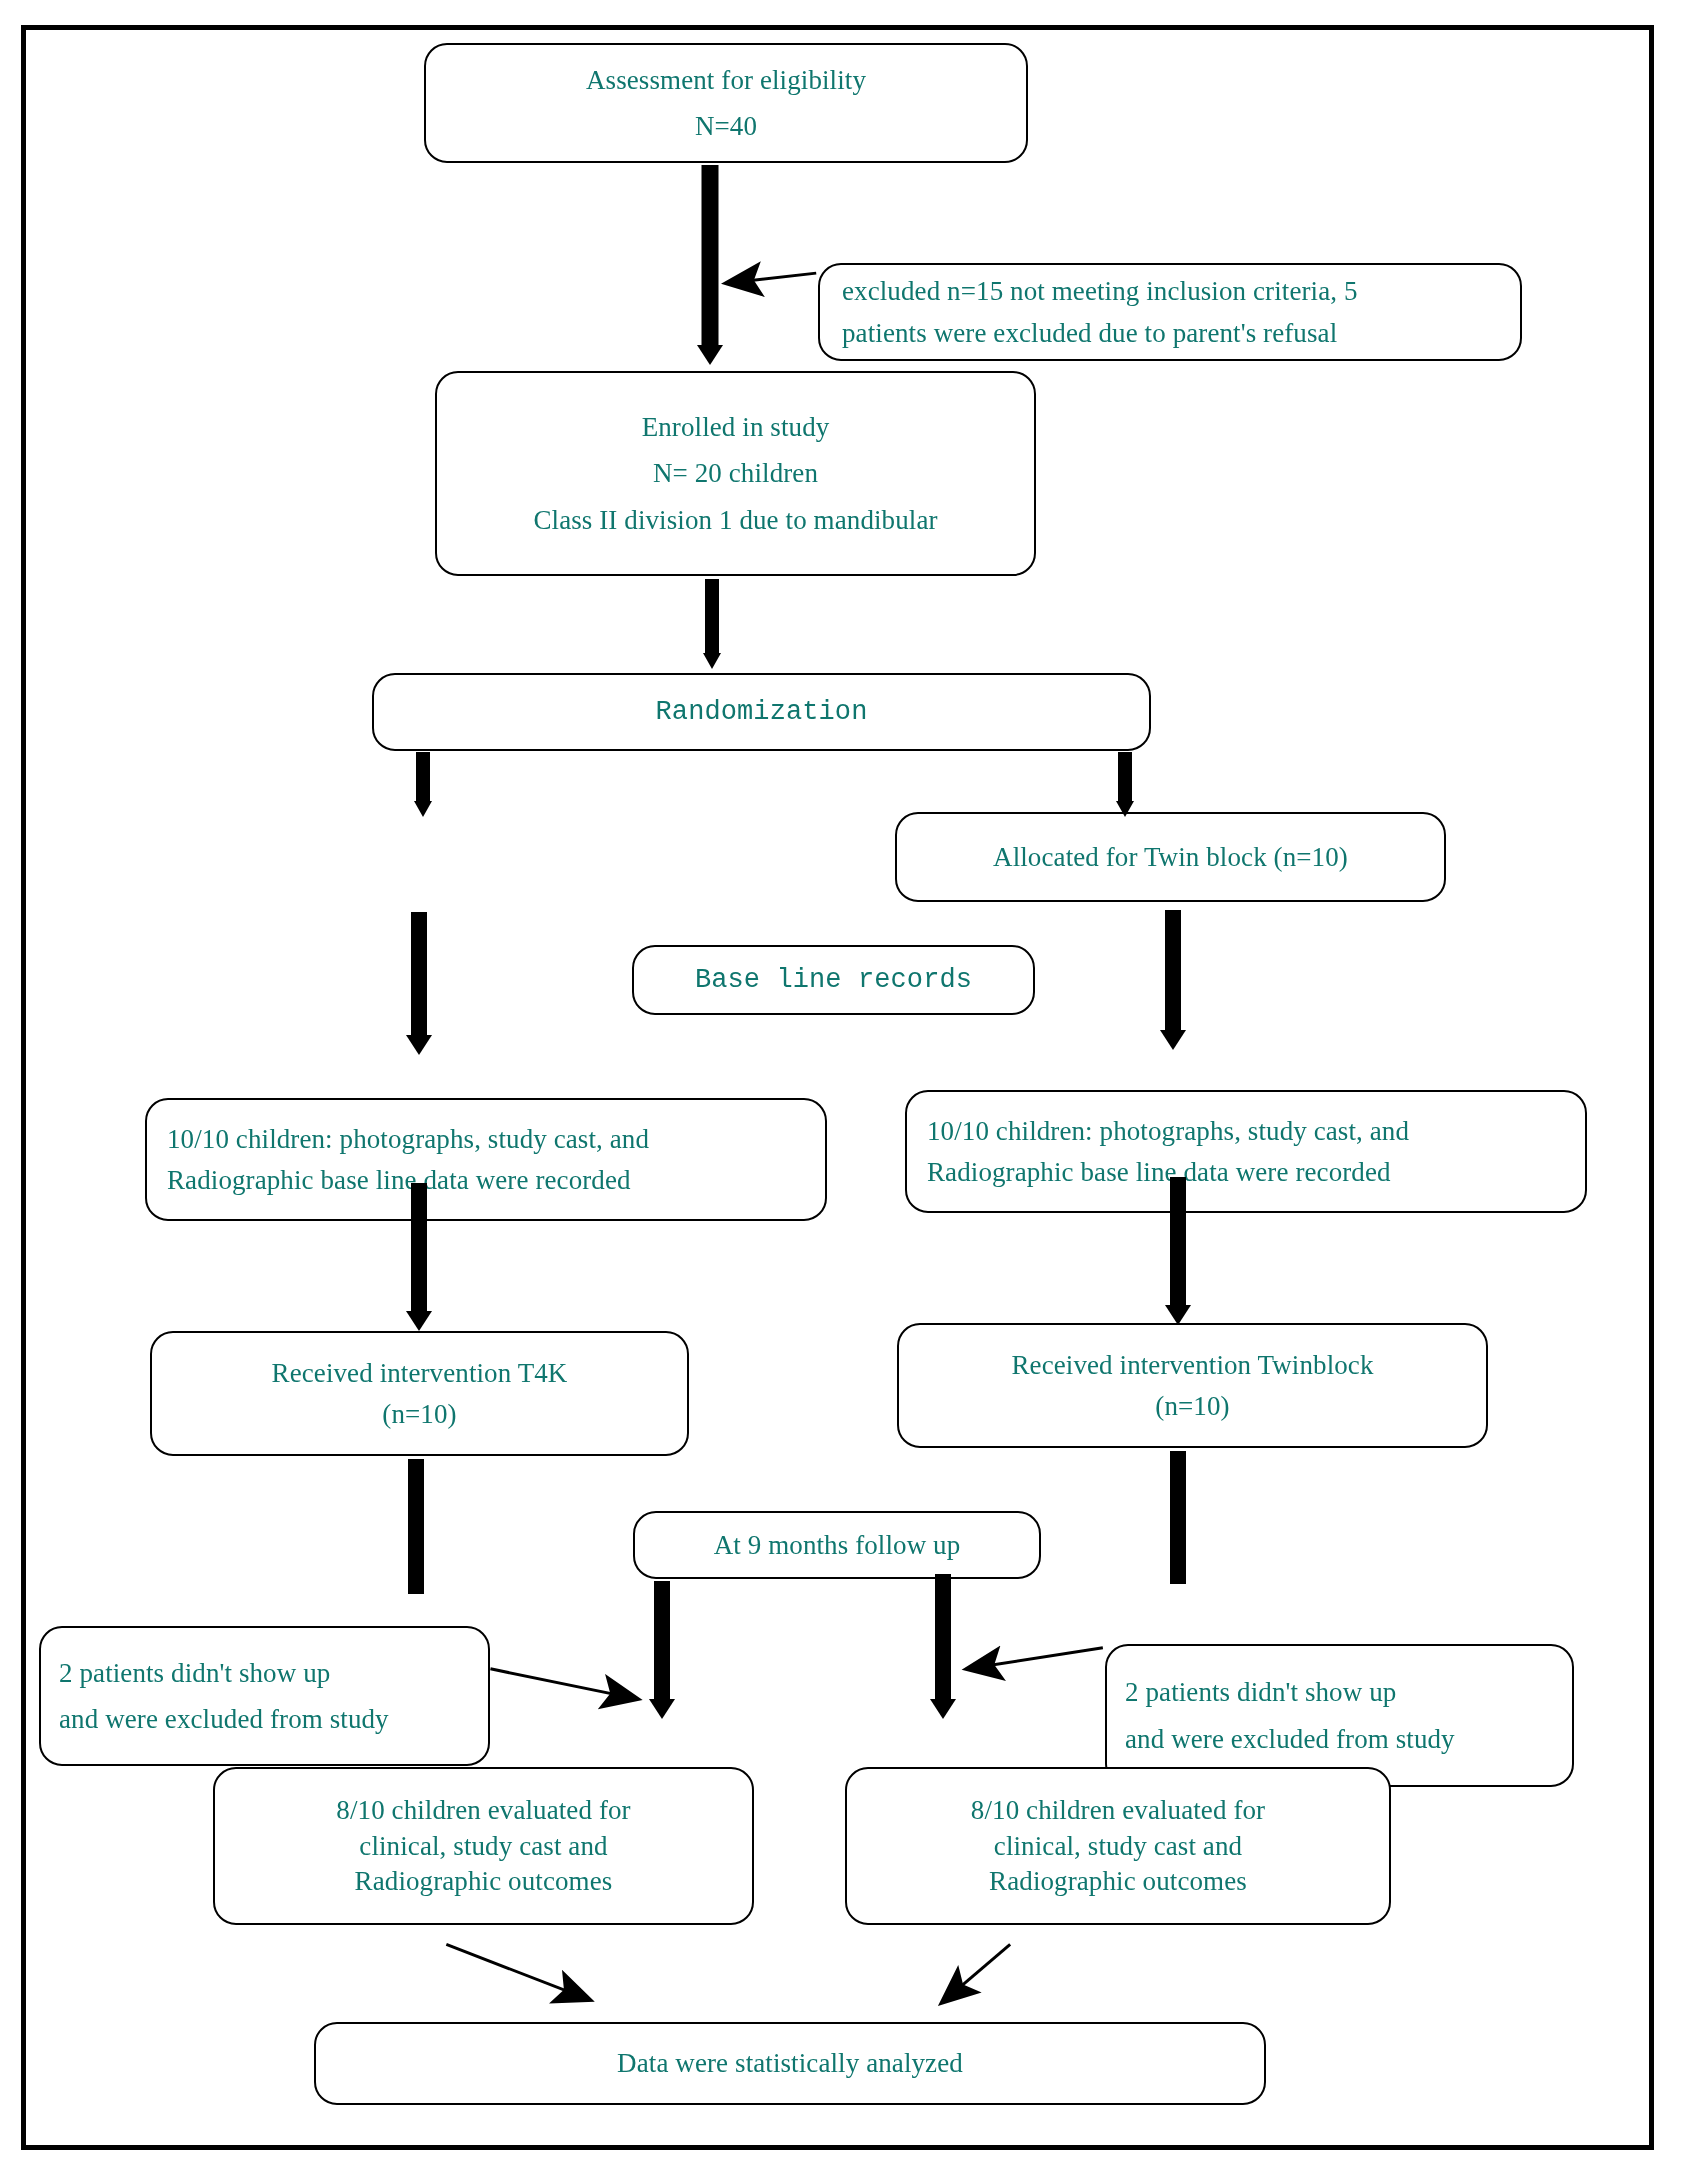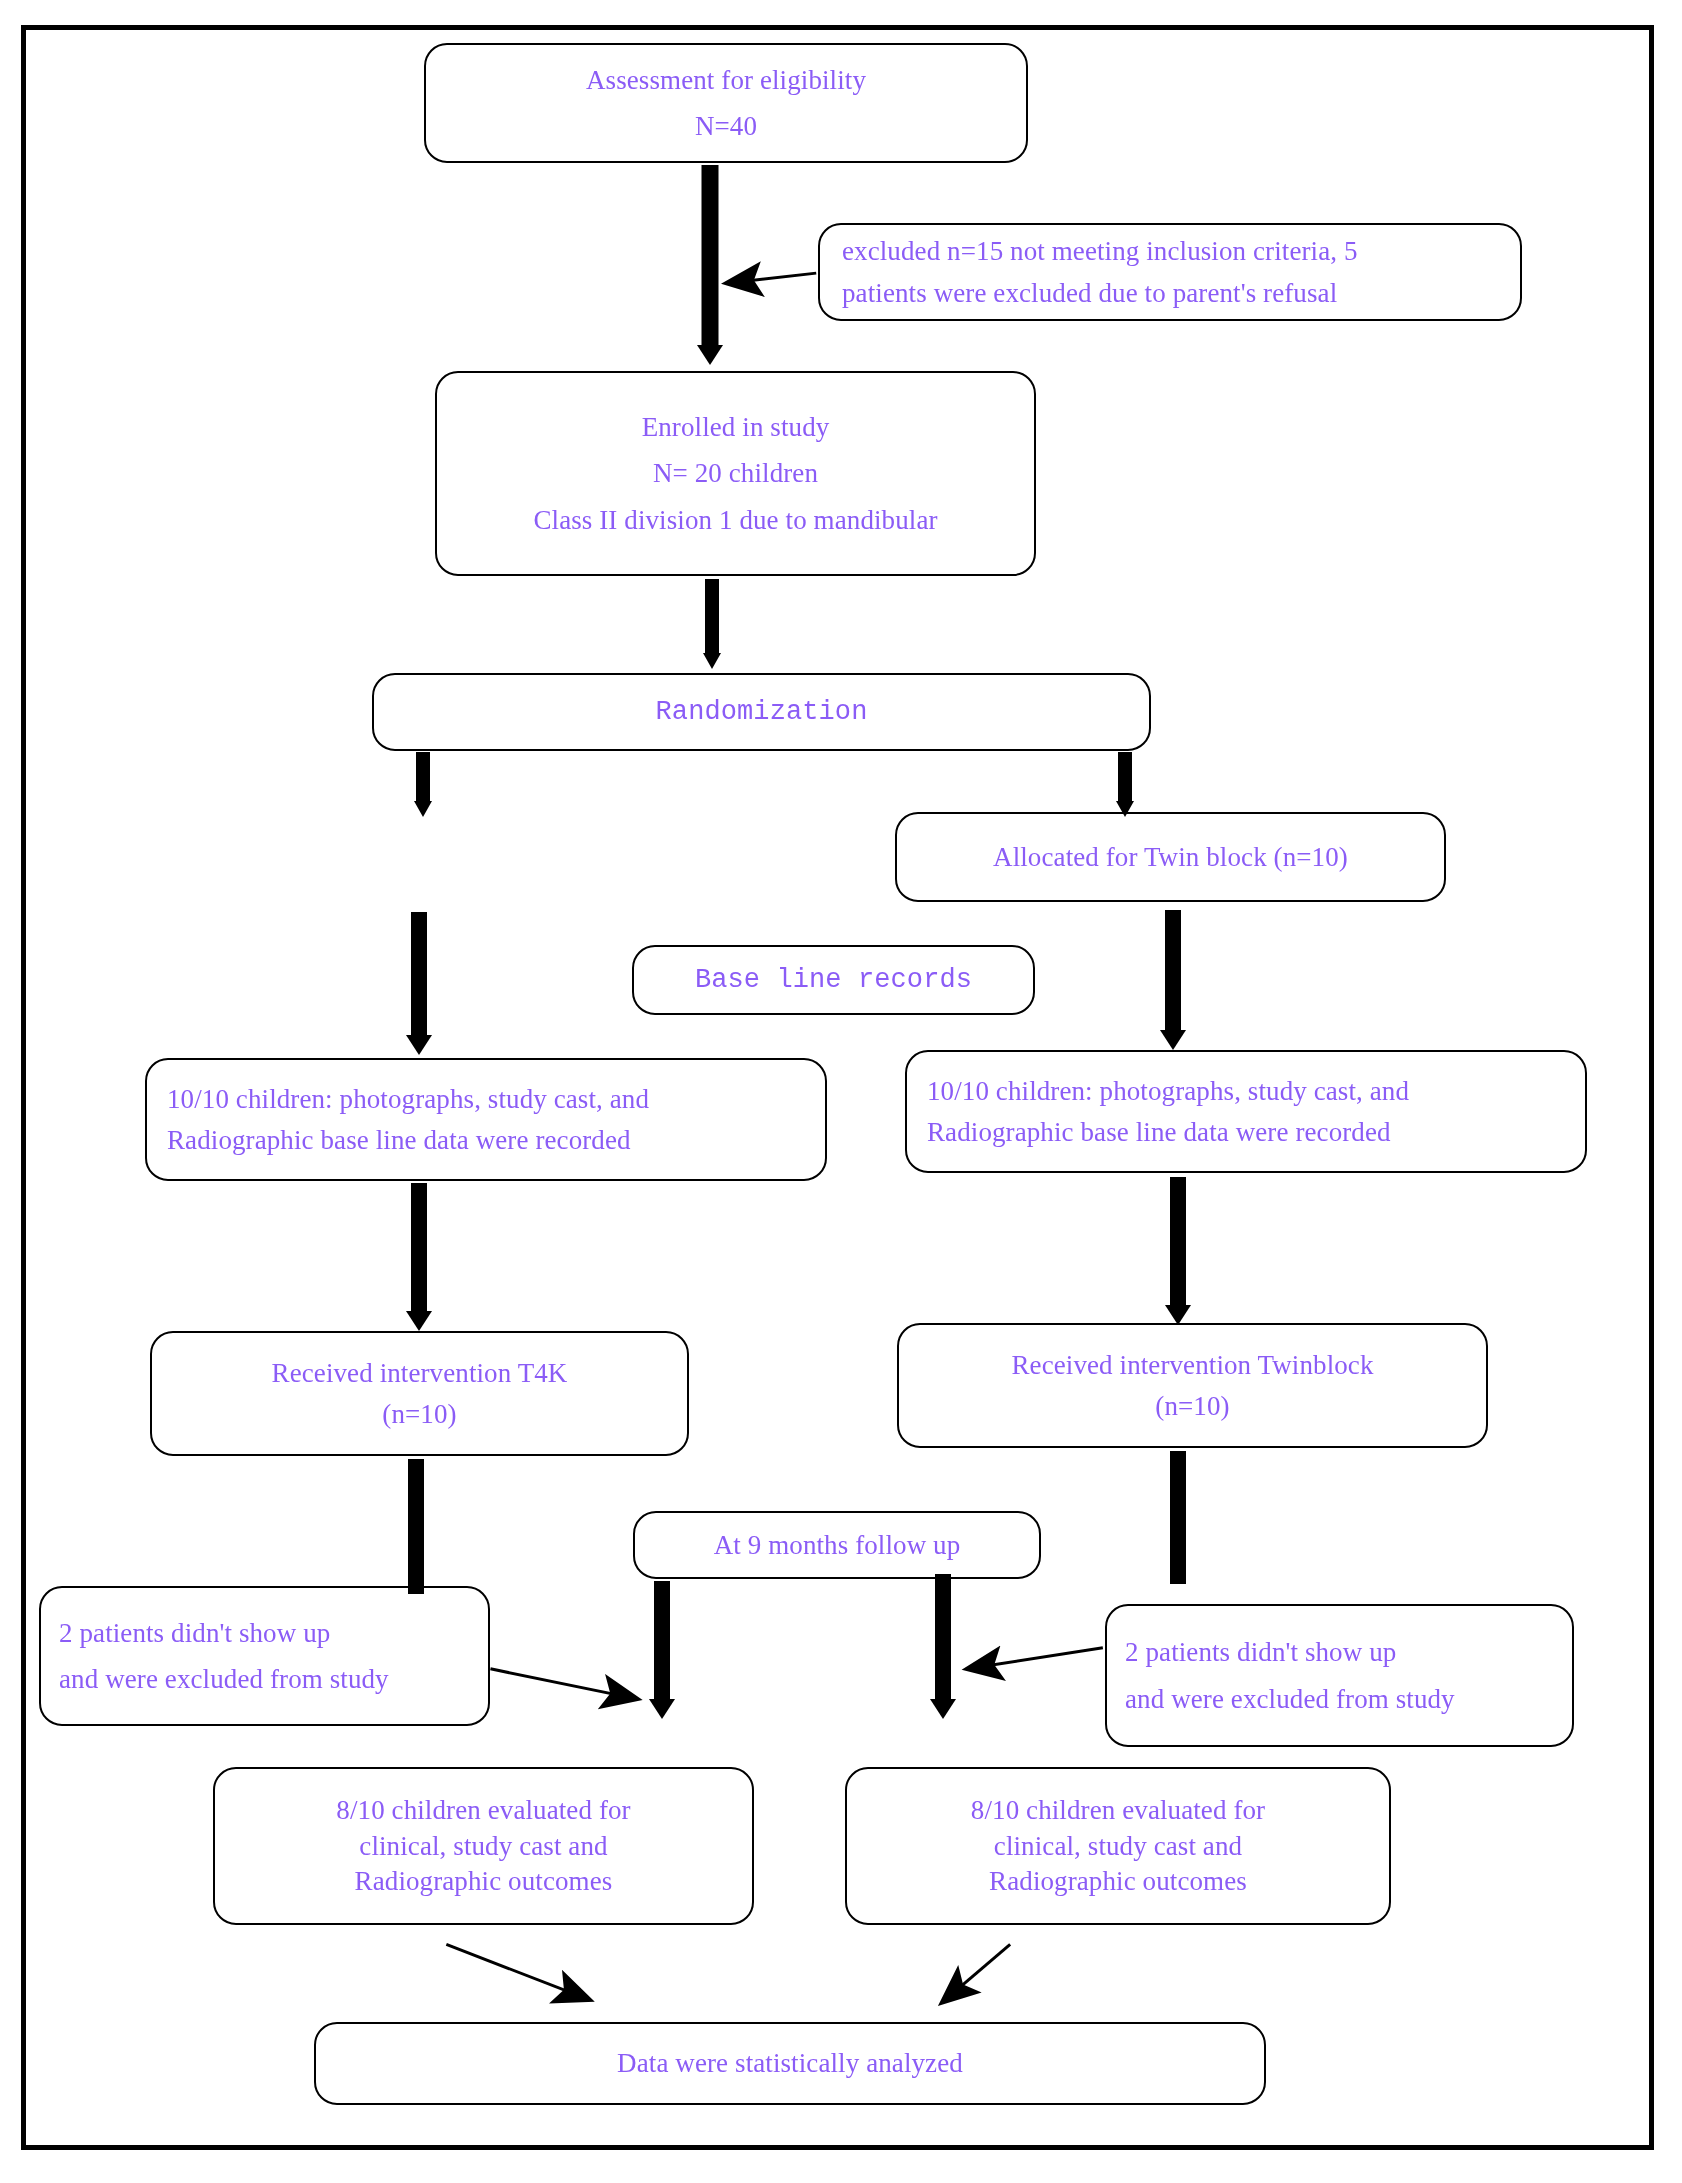--- a/index.html
+++ b/index.html
@@ -33,36 +33,36 @@
     position: absolute;
     box-sizing: border-box;
     border: 2.5px solid #000000;
     border-radius: 23px;
     background: #ffffff;
     display: flex;
     flex-direction: column;
     align-items: center;
     justify-content: center;
     text-align: center;
-    color: #8b5cf6;
+    color: #0f766e;
     font-size: 27px;
     line-height: 1.05;
     padding: 4px 13px;
     letter-spacing: 0.1px;
   }
   .fbox .ln {
     display: block;
     white-space: nowrap;
     margin: 6.5px 0;
   }
   .fbox.tight .ln { margin: 3.5px 0; }
   .fbox.wide-lines .ln { margin: 9px 0; }
 
   
-  .fbox.left { align-items: flex-start; text-align: left; }
+  .fbox.left { align-items: flex-start; text-align: left; margin-top: 40px; }
 
   
   .vArrow {
     position: absolute;
   }
   .vArrow .stem {
     position: absolute;
     left: 50%;
     top: 0;
     transform: translateX(-50%);

